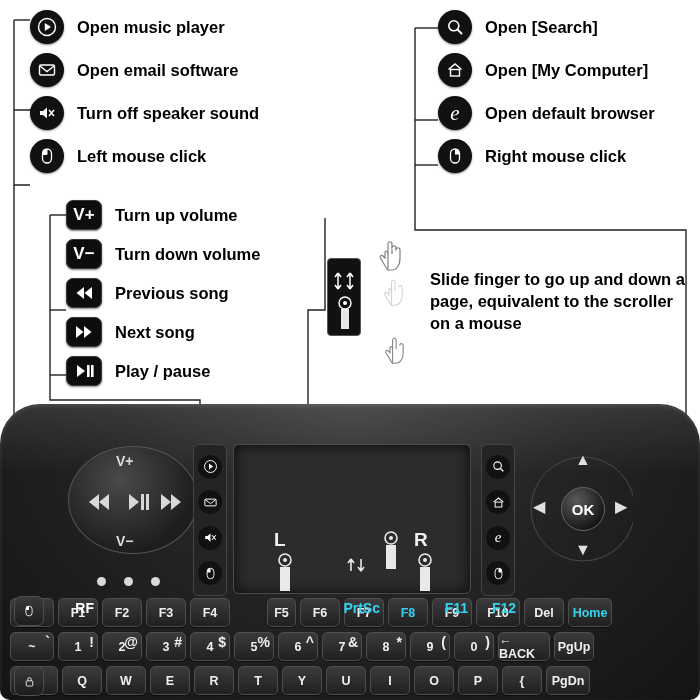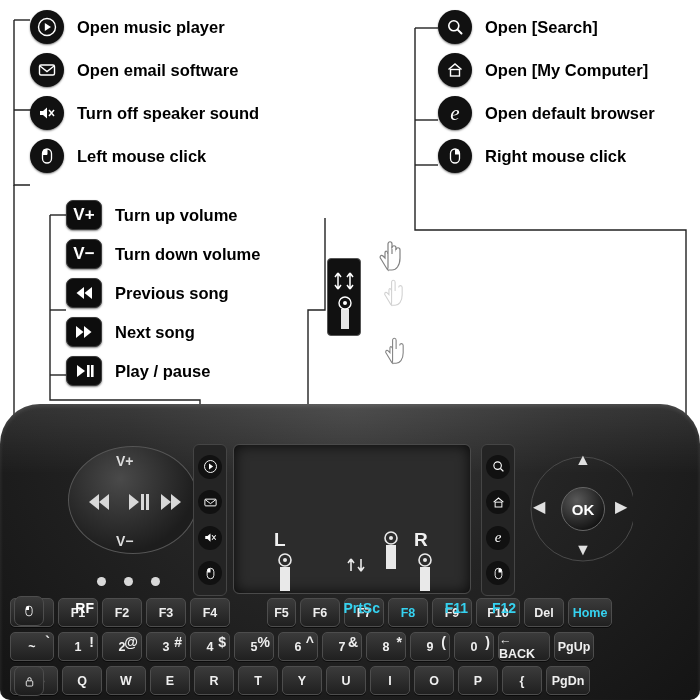--- a/index.html
+++ b/index.html
@@ -298,20 +298,21 @@
     <path d="M12 34 L12 18 C12 15 9 14 9 17 L9 22 L7 20 C5 18 3 21 5 23 L11 33 Z" fill="#fff" stroke="#999" stroke-width="1.2"></path>
     <path d="M12 18 L12 8 C12 5 16 5 16 8 L16 18" fill="#fff" stroke="#999" stroke-width="1.2"></path>
     <path d="M20 14 C20 11 24 11 24 14 L24 22 C24 30 20 34 16 34 L12 34" fill="#fff" stroke="#999" stroke-width="1.2"></path>
   </svg>
   <svg class="hand" style="position:absolute;left:382px;top:333px;" width="30" height="34" viewBox="0 0 34 38">
     <path d="M12 34 L12 18 C12 15 9 14 9 17 L9 22 L7 20 C5 18 3 21 5 23 L11 33 Z" fill="#fff" stroke="#777" stroke-width="1.2"></path>
     <path d="M12 18 L12 8 C12 5 16 5 16 8 L16 18" fill="#fff" stroke="#777" stroke-width="1.2"></path>
     <path d="M20 14 C20 11 24 11 24 14 L24 22 C24 30 20 34 16 34 L12 34" fill="#fff" stroke="#777" stroke-width="1.2"></path>
   </svg>
 
+  <div class="slide-text">Slide finger to go up and down a page, equivalent to the scroller on a mouse</div>
 
   <div class="kb">
     <div class="kb-top-sheen"></div>
 
     <div class="vol-pad">
       <div class="vol-txt" style="left:47px; top:6px;">V+</div>
       <div class="vol-txt" style="left:47px; top:86px;">V−</div>
       <svg style="position:absolute;left:16px;top:44px;" width="100" height="22" viewBox="0 0 100 22">
         <polygon points="14,3 14,19 4,11" fill="#d8d8d8"></polygon>
           <polygon points="24,3 24,19 14,11" fill="#d8d8d8"></polygon>

